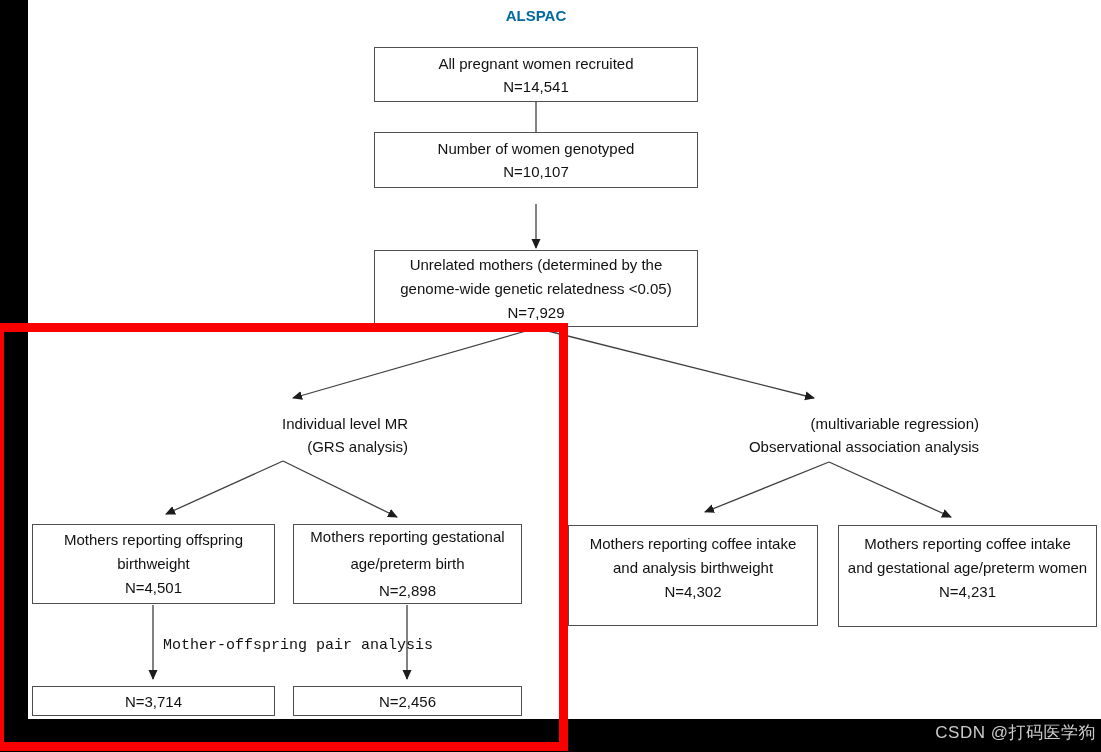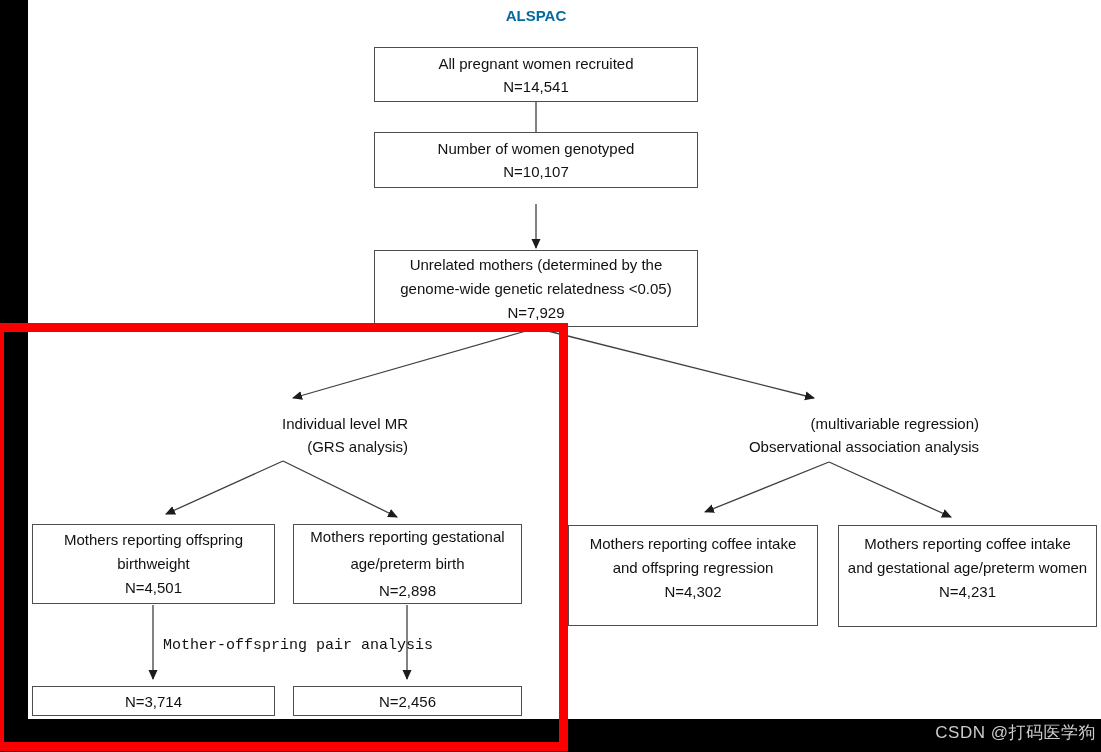--- a/index.html
+++ b/index.html
@@ -96,21 +96,21 @@
   </div>
 
   <div class="box l3" style="left:293px; top:524px; width:229px; height:80px;justify-content:space-between;">
     <div>Mothers reporting gestational</div>
     <div>age/preterm birth</div>
     <div>N=2,898</div>
   </div>
 
   <div class="box top-align" style="left:568px; top:525px; width:250px; height:101px;">
     <div>Mothers reporting coffee intake</div>
-    <div>and offspring regression</div>
+    <div>and analysis birthweight</div>
     <div>N=4,302</div>
   </div>
 
   <div class="box top-align" style="left:838px; top:525px; width:259px; height:102px;">
     <div>Mothers reporting coffee intake</div>
     <div>and gestational age/preterm women</div>
     <div>N=4,231</div>
   </div>
 
   <div class="flabel" style="left:133px; top:634px; width:300px;font-family:Liberation Mono, monospace;">Mother-offspring pair analysis</div>

